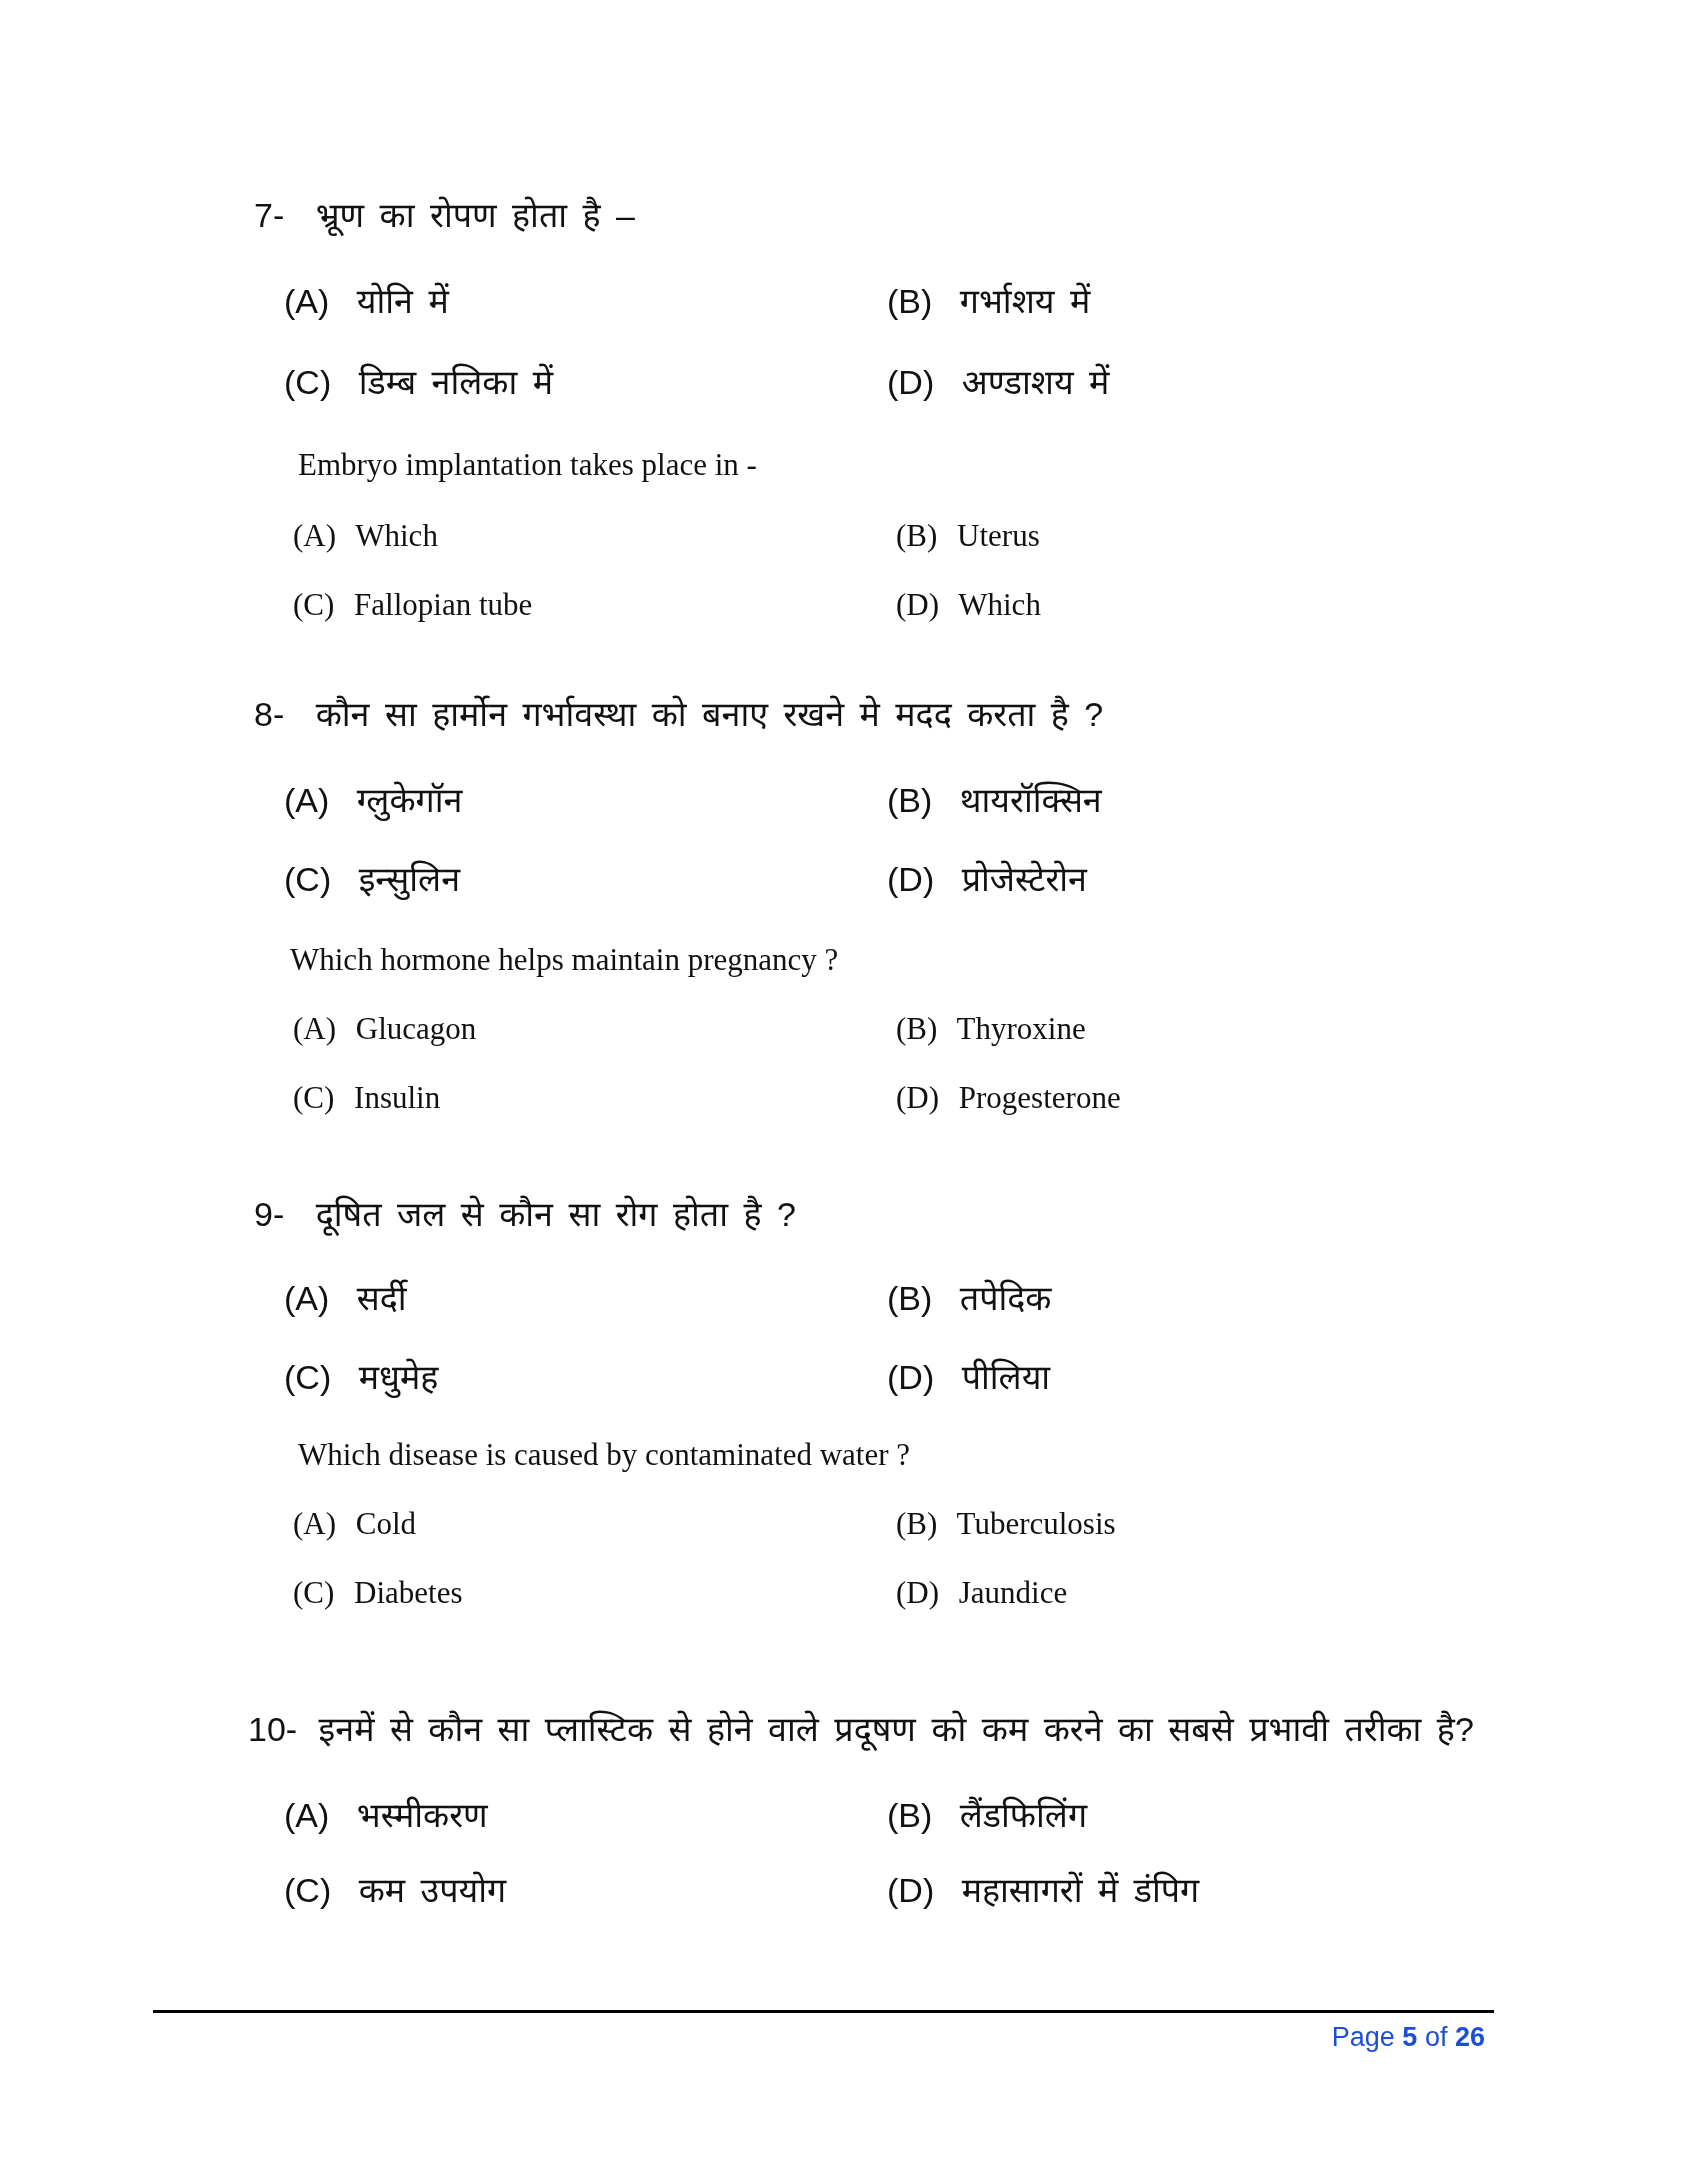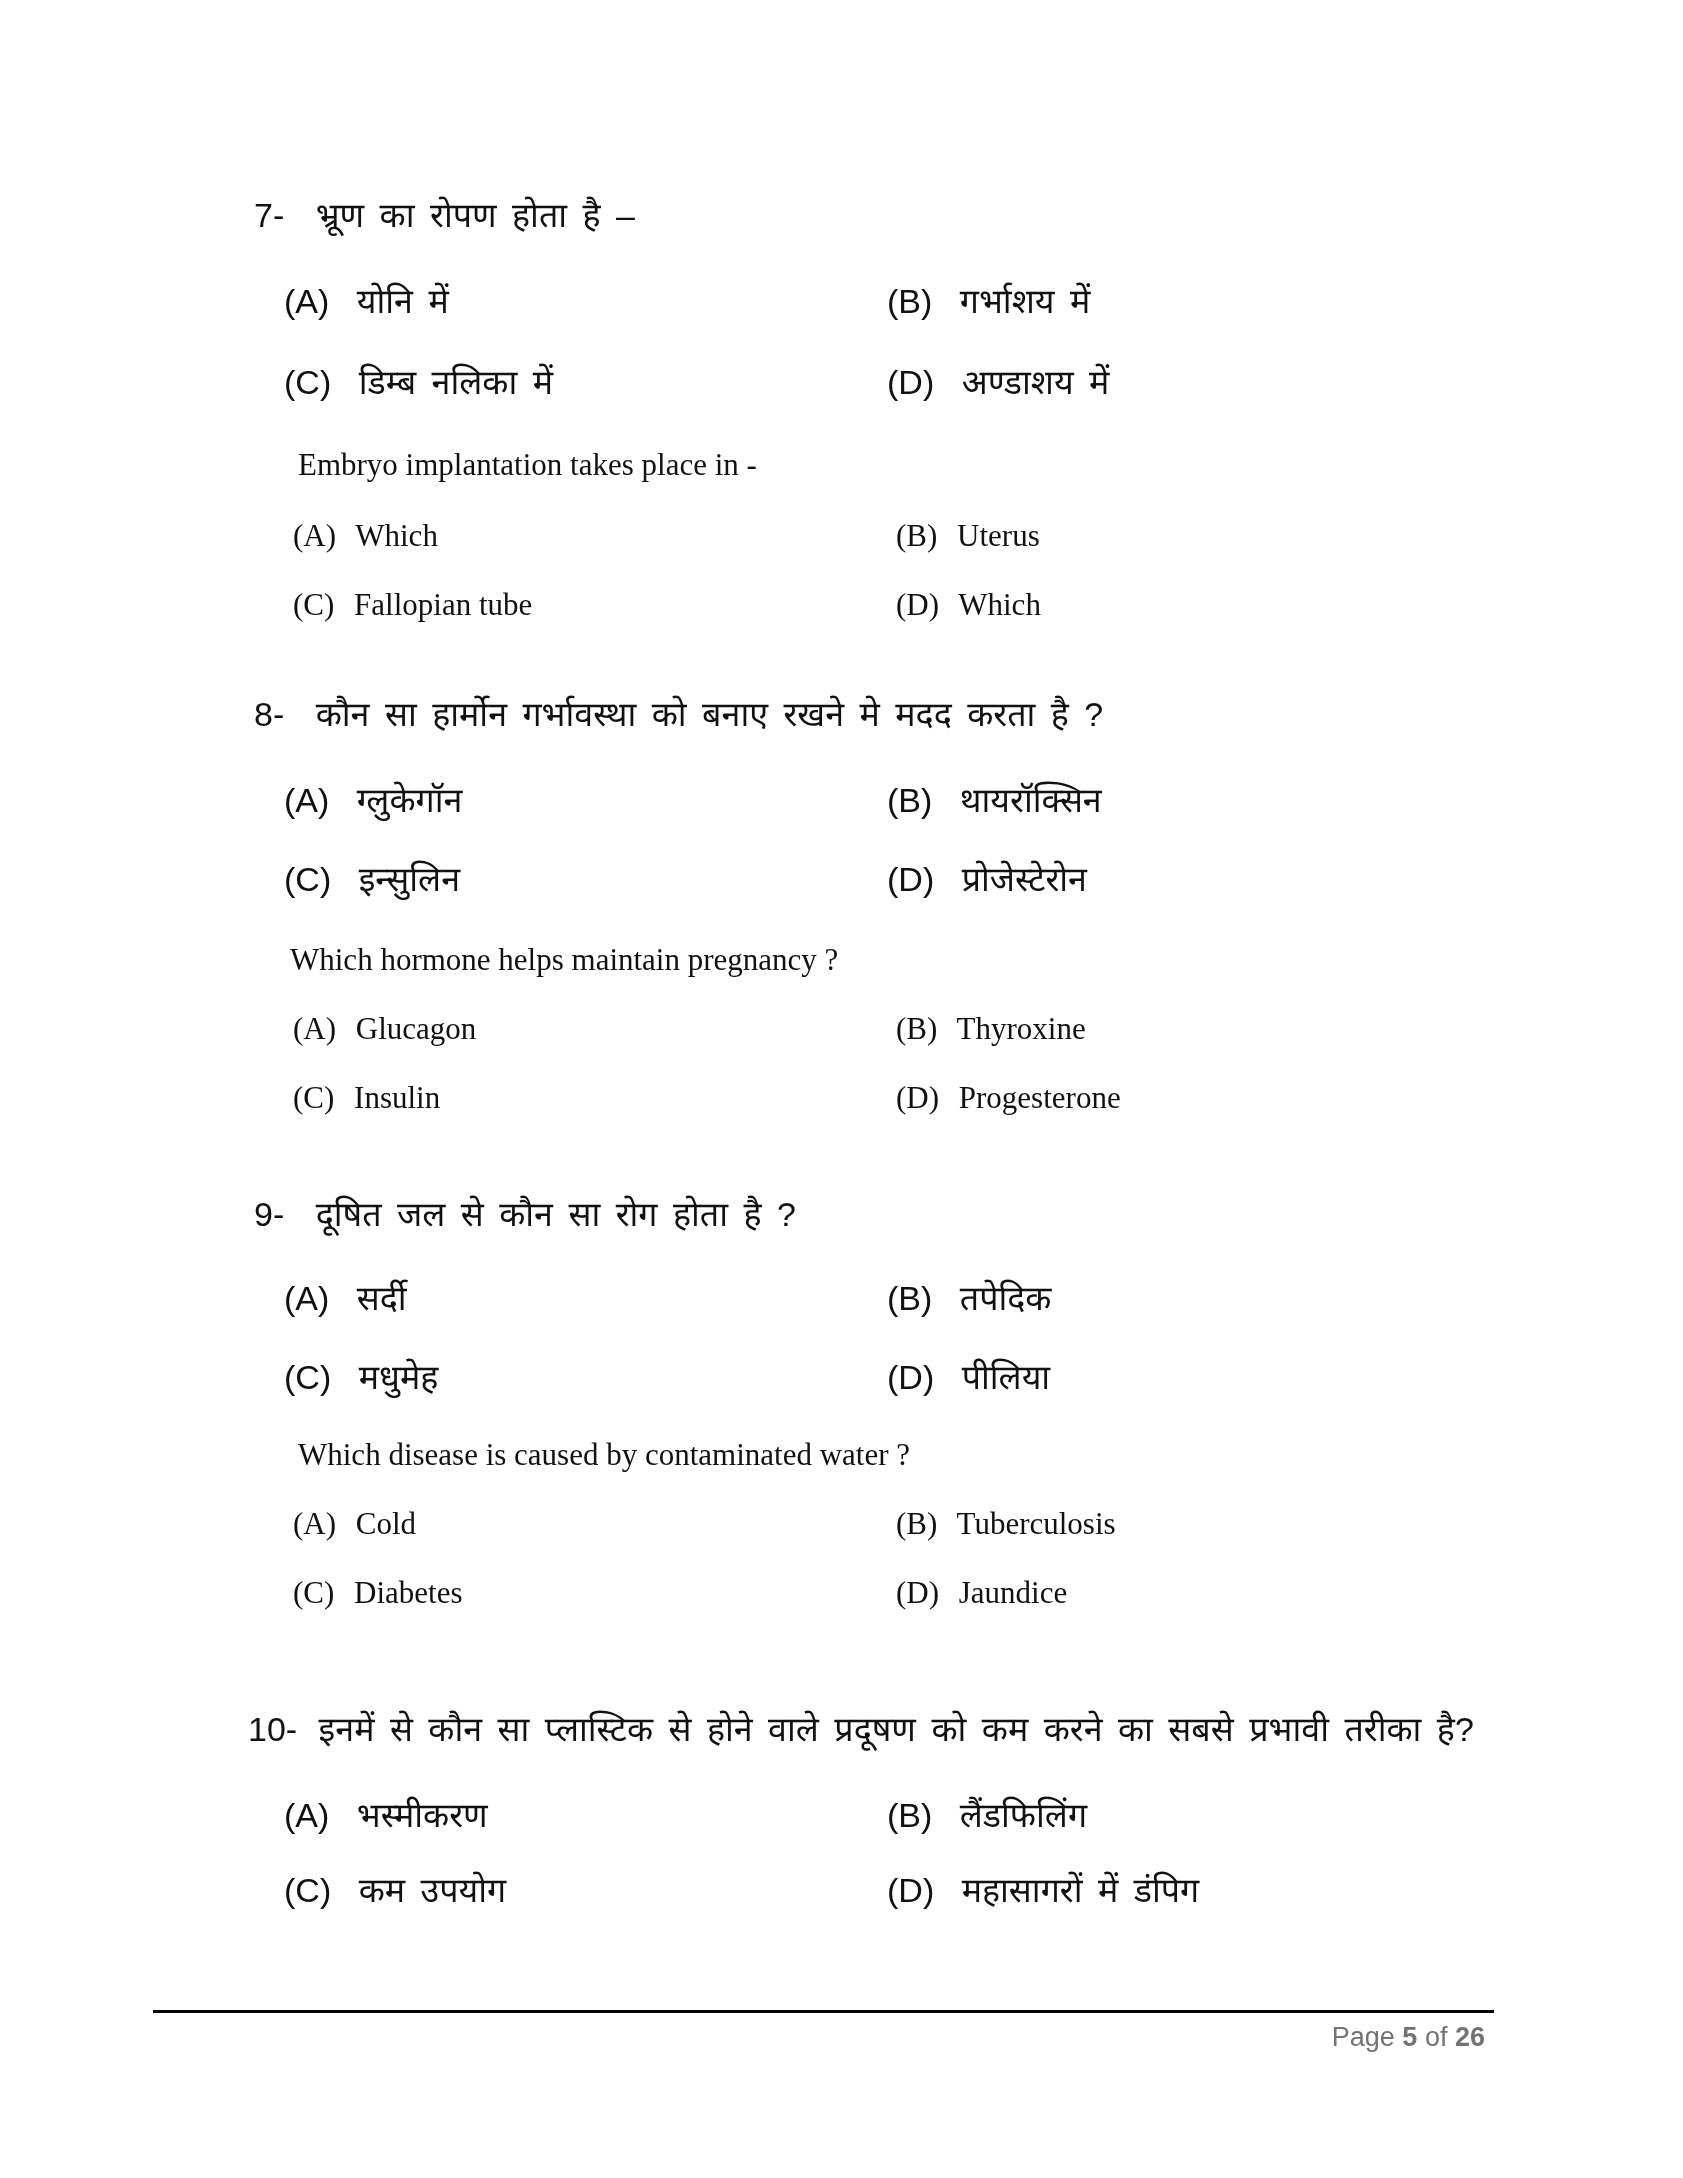--- a/index.html
+++ b/index.html
@@ -40,21 +40,21 @@
     left:153px;top:2010px;
     width:1341px;height:0;
     border-top:3px solid #000000;
   }
   .footer-text{
     position:absolute;
     top:2022px;left:153px;width:1332px;
     text-align:right;
     font-family:"Liberation Sans", sans-serif;
     font-size:27px;
-    color:#737373;
+    color:#1d4ed8;
   }
   .footer-text b{font-weight:bold;}
 </style>
 </head>
 <body>
 
 <div class="line hi" style="top:194px;left:254px">
   <span class="qnum">7-</span>
   <span>भ्रूण का रोपण होता है –</span>
 </div>

